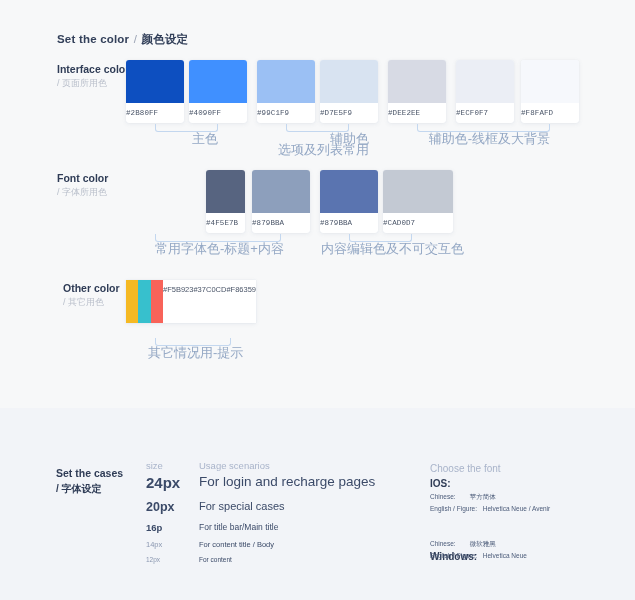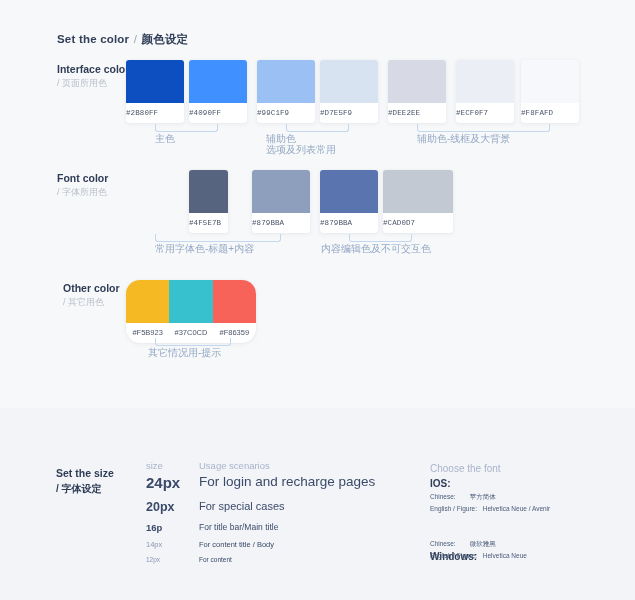--- a/index.html
+++ b/index.html
@@ -86,25 +86,25 @@
     letter-spacing: .1px;
     line-height: 20px;
     height: 20px;
     font-family: Liberation Mono, monospace;
   }
 
   
   .swatch-multi {
     position: absolute;
     background: #ffffff;
-    border-radius: 14px;
+    border-radius: 0;
     box-shadow: 0 1px 4px rgba(90,110,150,.10), 0 0 1px rgba(90,110,150,.12);
     overflow: hidden;
     display: flex;
-    flex-direction: column;
+    flex-direction: row;
   }
   .swatch-multi .chips {
     display: flex;
     width: 100%;
   }
   .swatch-multi .chips .chip { flex: 1 1 0; }
   .swatch-multi .labels {
     display: flex;
     width: 100%;
     height: 20px;
@@ -120,22 +120,22 @@
   
   .bracket {
     position: absolute;
     border: 1px solid #c3d7ef;
     border-top: none;
     border-radius: 0 0 3px 3px;
     box-sizing: border-box;
   }
   .anno {
     position: absolute;
-    text-align: left;
-    font-size: 10px;
+    text-align: right;
+    font-size: 13px;
     color: #93a7c4;
     line-height: 11px;
     white-space: nowrap;
   }
   .anno .l2 { display: block; }
 
   
   .font-panel {
     position: absolute;
     left: 0;
@@ -264,21 +264,21 @@
   <div class="bracket" style="left:417px; top:124px; width:133px; height:8px;"></div>
   <div class="anno" style="left:417px; top:133px; width:133px;">
     <span>辅助色-线框及大背景</span>
   </div>
 
   <div class="sec-label" style="left:57px; top:172px;">
     <span class="en">Font color</span>
     <span class="cn">/ 字体所用色</span>
   </div>
 
-  <div class="swatch" style="left:189px; top:170px; width:39px;">
+  <div class="swatch" style="left:206px; top:170px; width:39px;">
     <span class="chip" style="height:43px; background:#576480;"></span>
     <span class="hex">#4F5E7B</span>
   </div>
   <div class="swatch" style="left:252px; top:170px; width:58px;">
     <span class="chip" style="height:43px; background:#8D9FBC;"></span>
     <span class="hex">#879BBA</span>
   </div>
   <div class="swatch" style="left:320px; top:170px; width:58px;">
     <span class="chip" style="height:43px; background:#5A74B0;"></span>
     <span class="hex">#879BBA</span>
@@ -319,21 +319,21 @@
   <div class="bracket" style="left:155px; top:338px; width:76px; height:8px;"></div>
   <div class="anno" style="left:148px; top:347px; width:90px;">
     <span>其它情况用-提示</span>
   </div>
 
 </div>
 
 <div class="font-panel">
 
   <div class="font-title">
-    <span class="en">Set the size</span>
+    <span class="en">Set the cases</span>
     <span class="cn">/ 字体设定</span>
   </div>
 
   <div class="col-head" style="left:146px; top:52px;">size</div>
   <div class="col-head" style="left:199px; top:52px;">Usage scenarios</div>
 
   <div class="size-cell" style="top:66px;  font-size:15px; font-weight:bold;">24px</div>
   <div class="size-cell" style="top:92px;  font-size:12.5px; font-weight:bold;">20px</div>
   <div class="size-cell" style="top:114px; font-size:9.5px; font-weight:bold;">16p</div>
   <div class="size-cell" style="top:132px; font-size:7.5px; color:#8a97b0;">14px</div>

